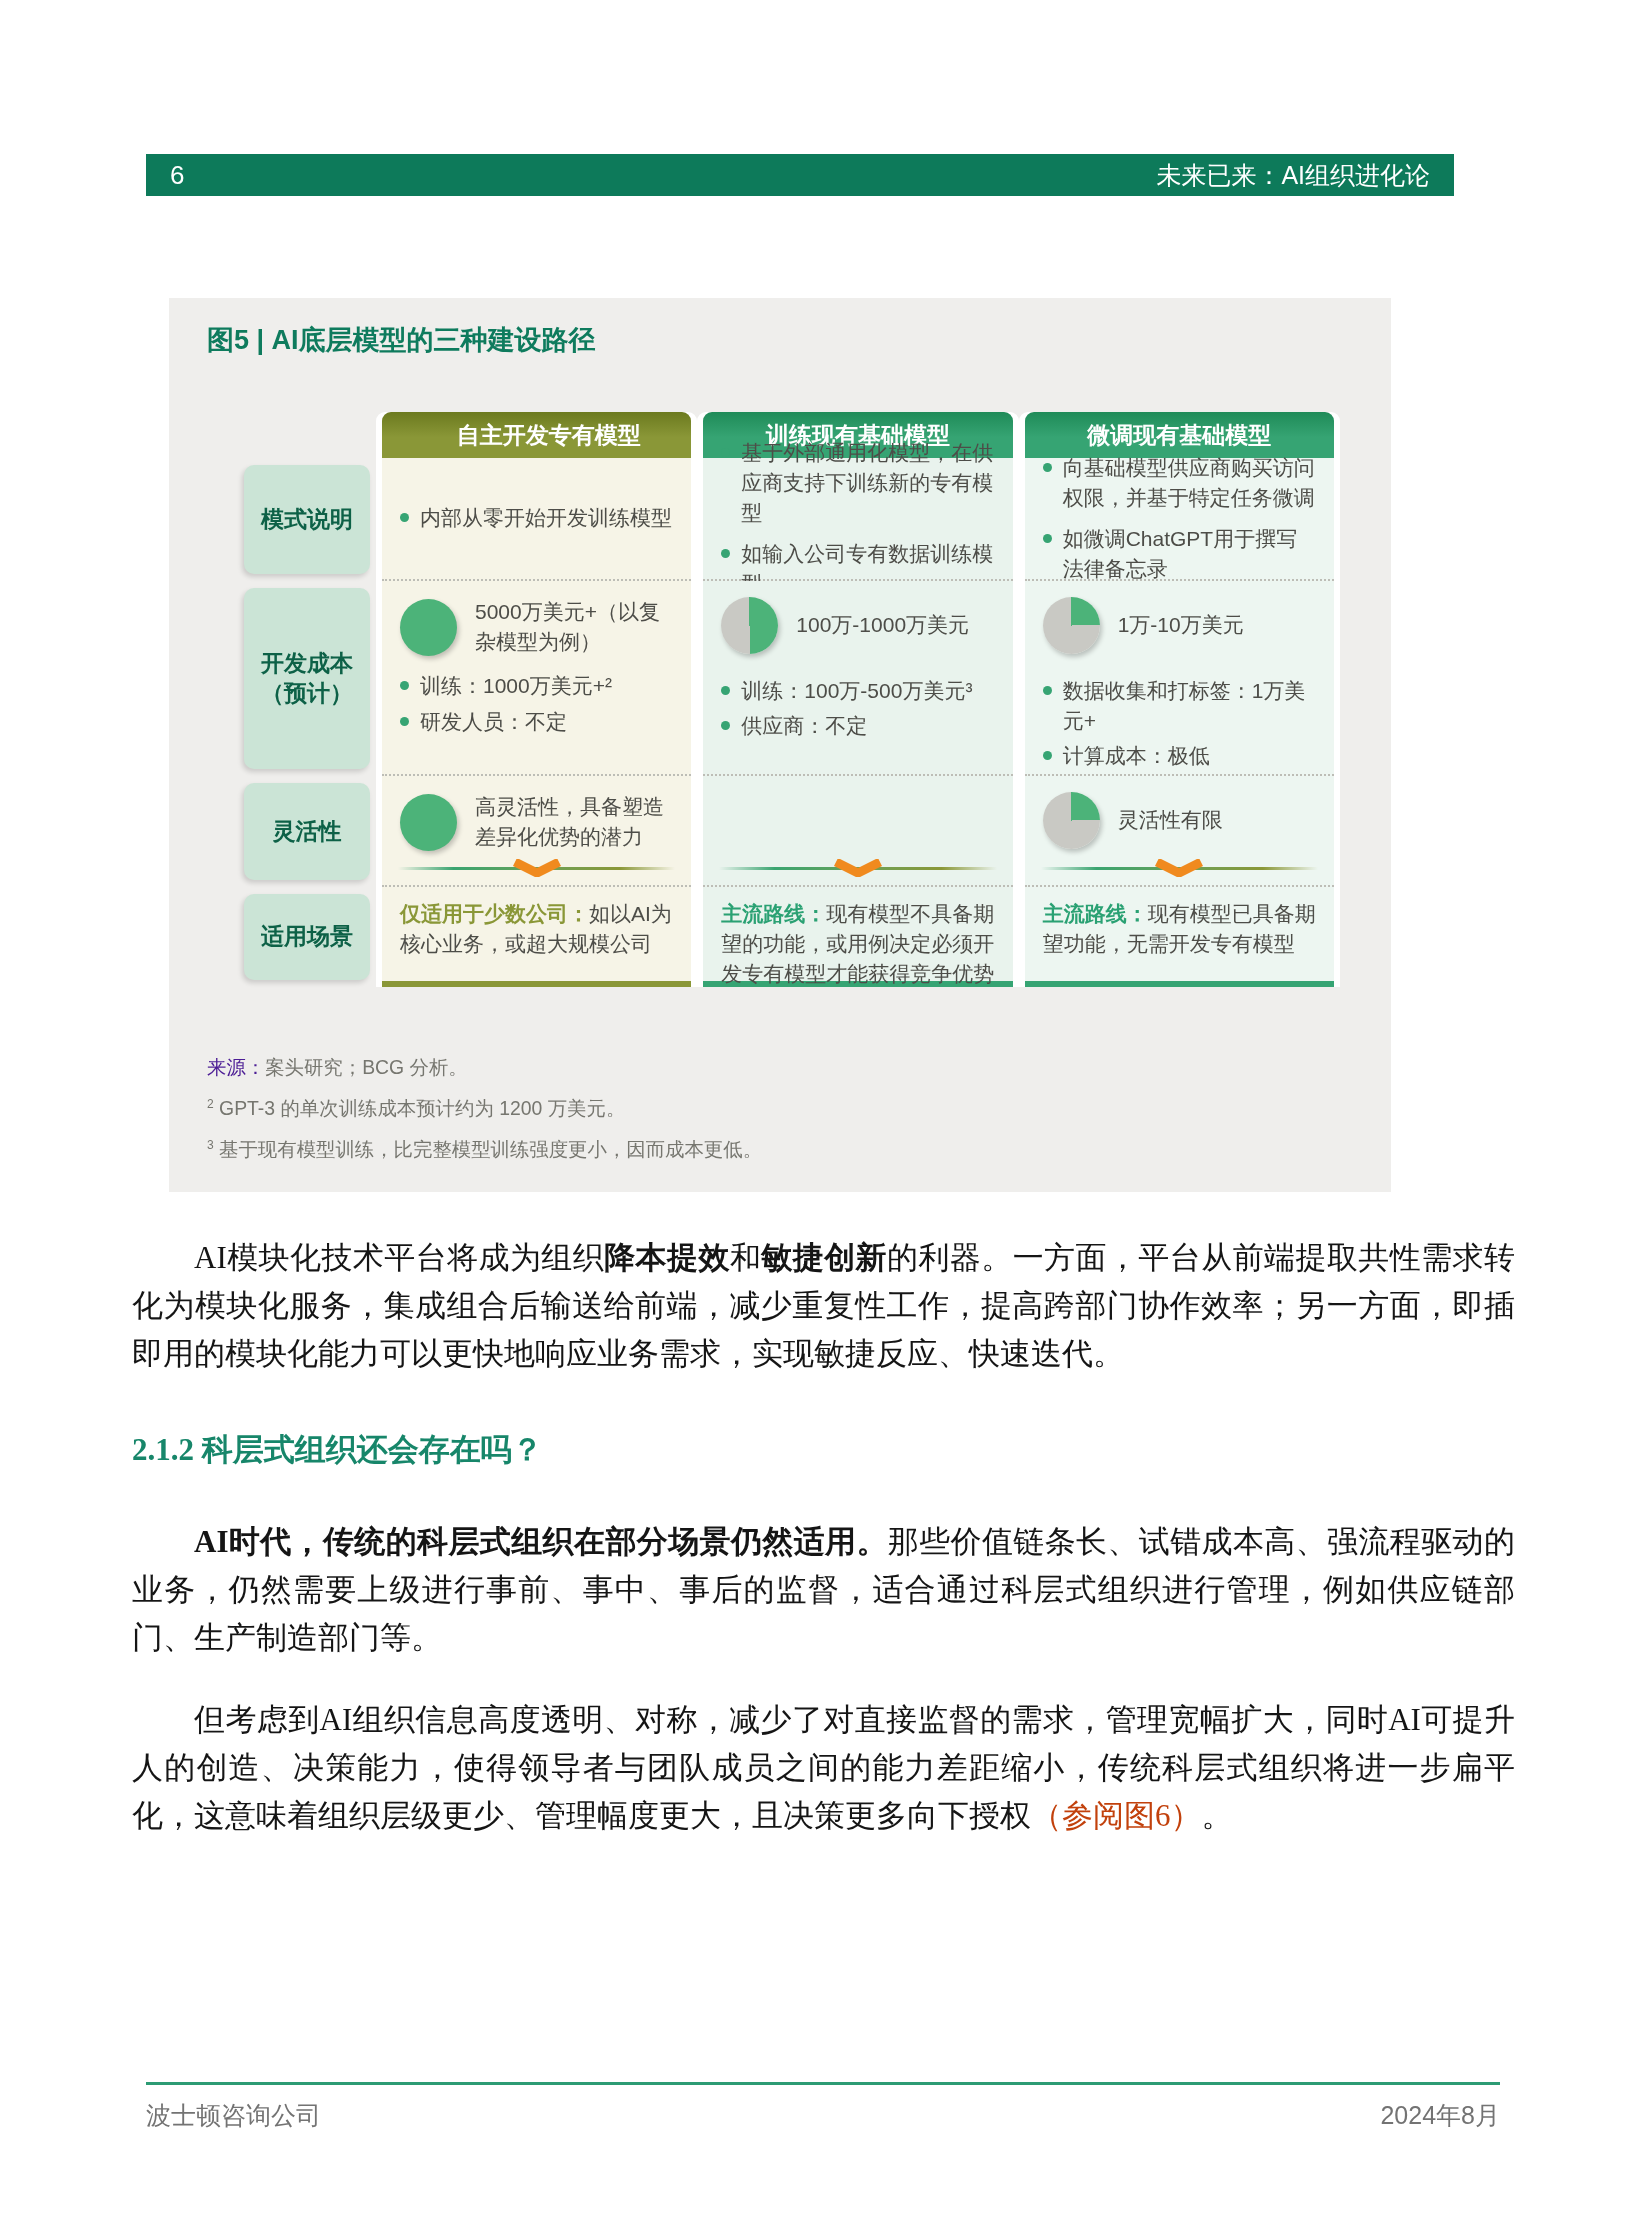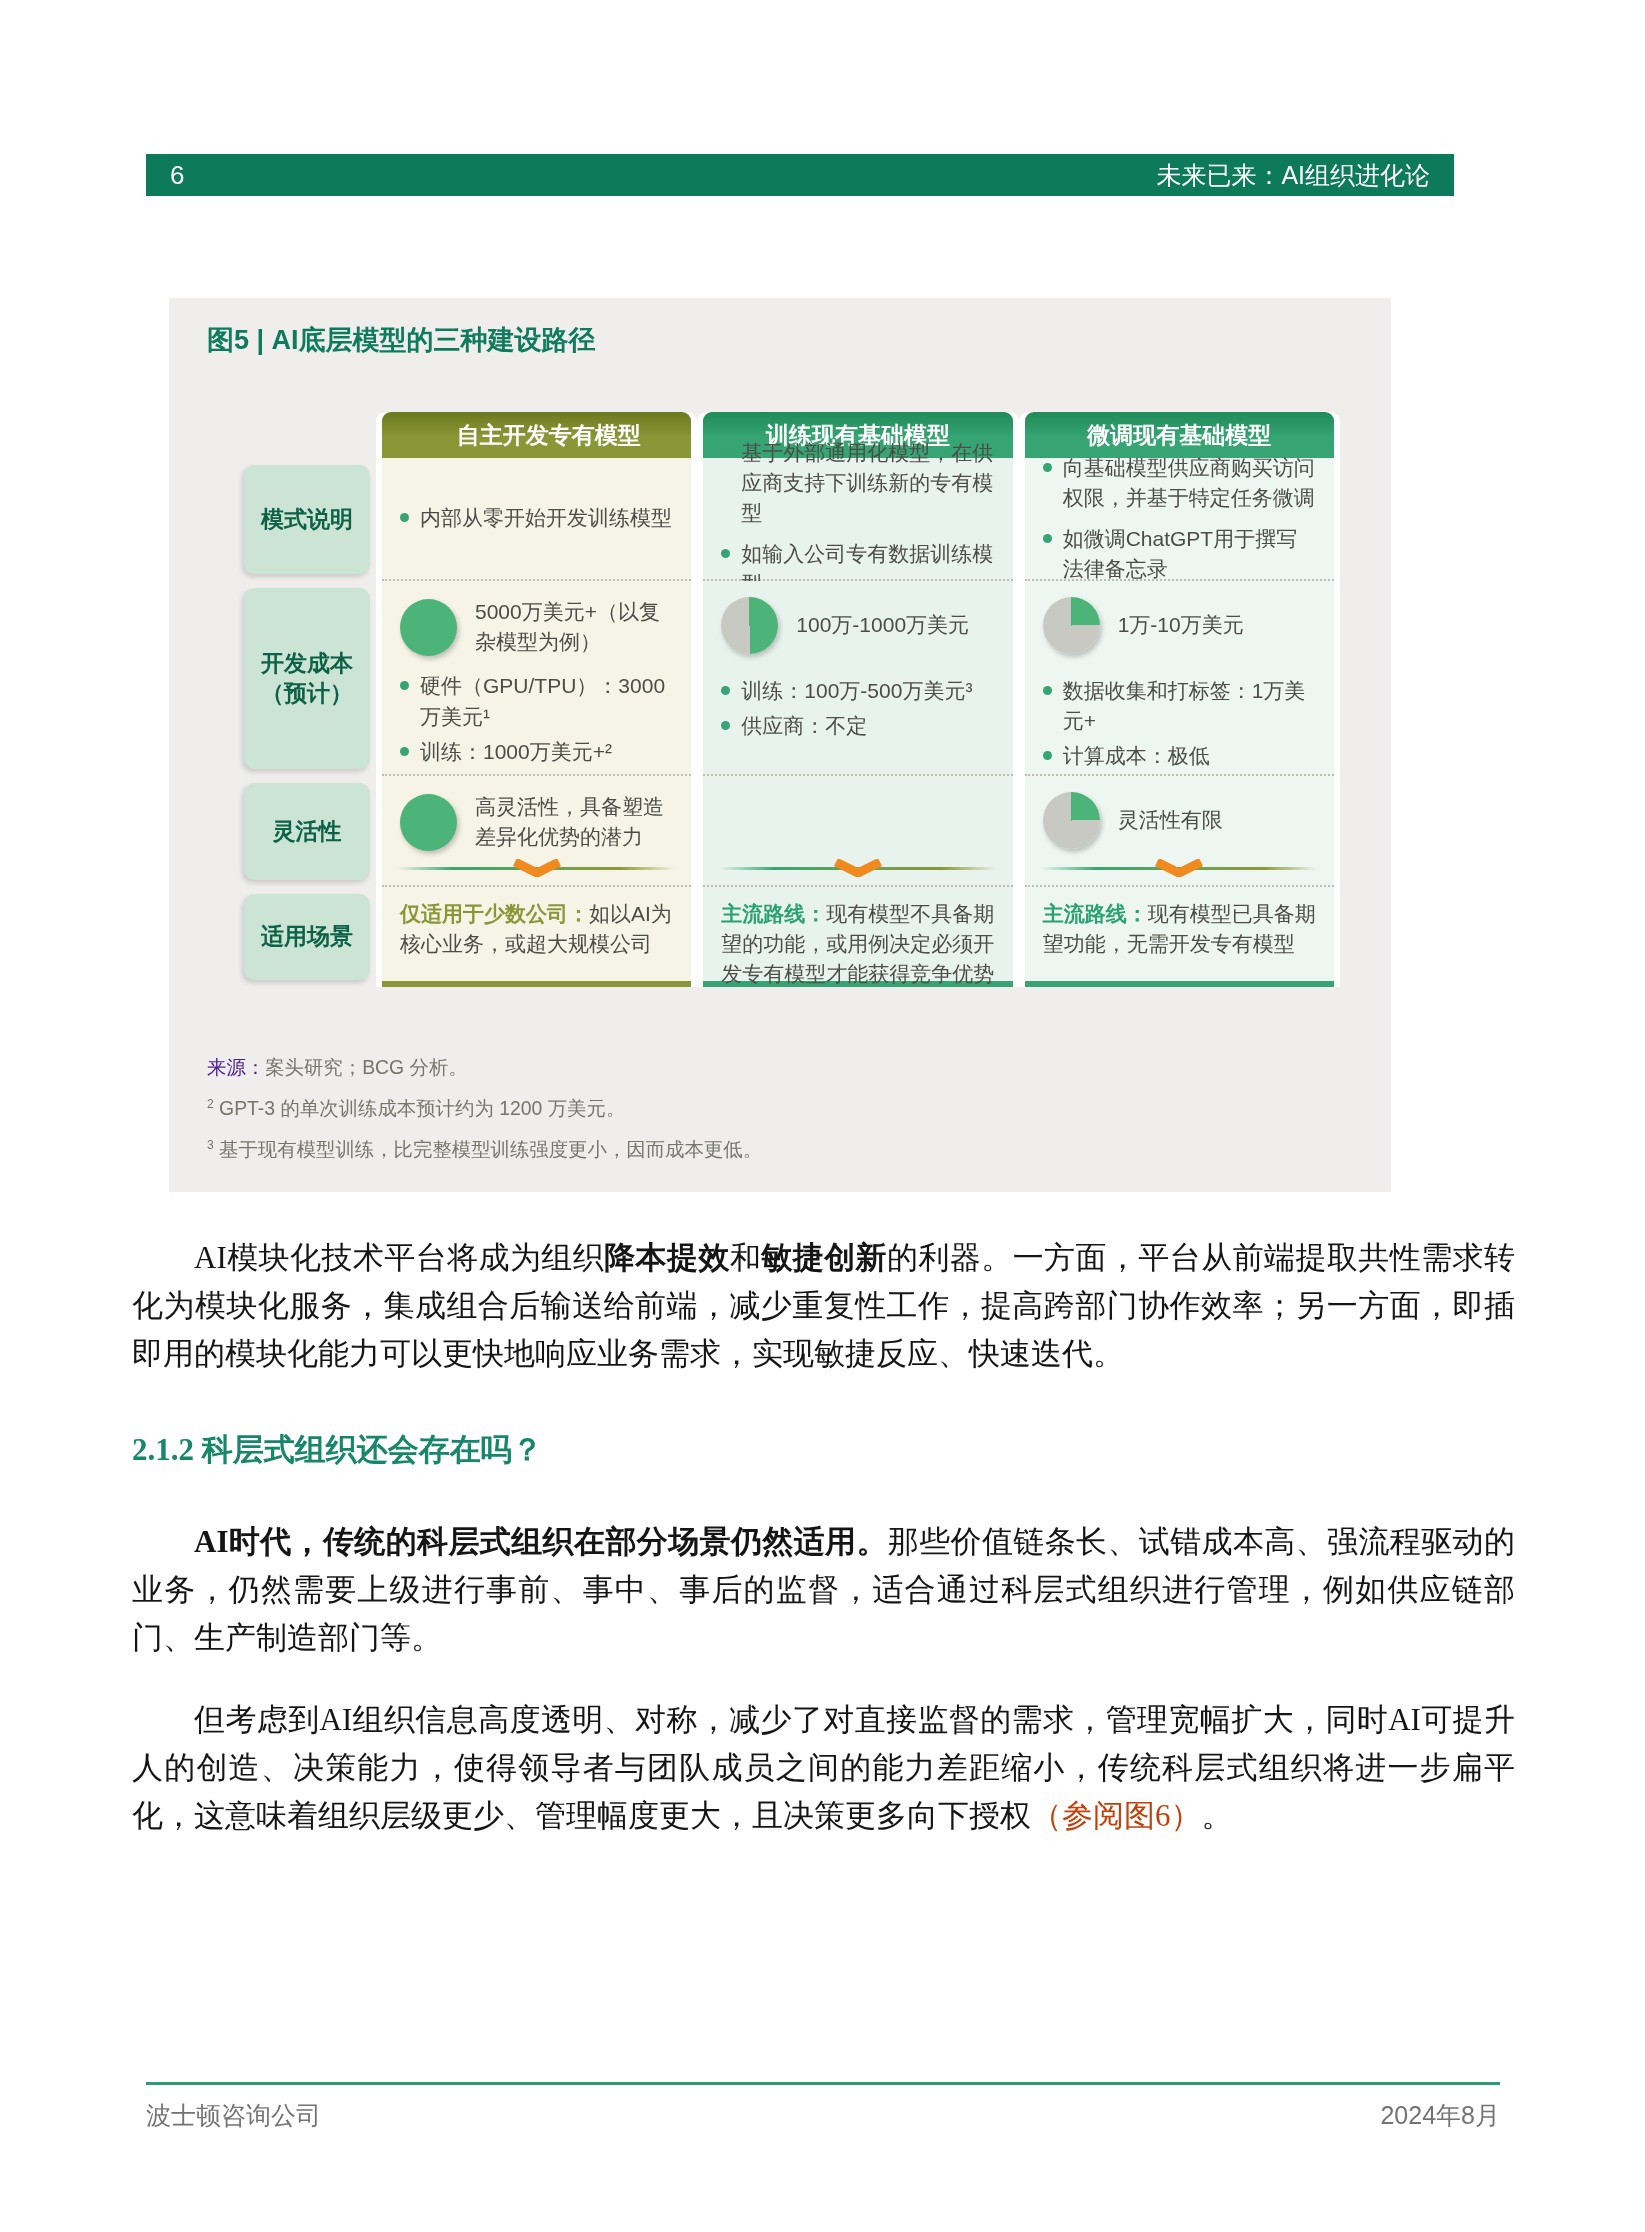--- a/index.html
+++ b/index.html
@@ -131,24 +131,20 @@
         <span>开发成本</span>
         <span>（预计）</span>
       </div>
       <div class="cell c1 rsep">
         <div class="headline">
           <span class="pie pie-full"></span>
           <span class="hl-text">5000万美元+（以复杂模型为例）</span>
         </div>
         <div class="bullet">
             <span class="dot"></span>
-            <span>硬件（GPU/TPU）：3000万美元¹</span>
-          </div>
-        <div class="bullet">
-            <span class="dot"></span>
             <span>训练：1000万美元+²</span>
           </div>
         <div class="bullet">
             <span class="dot"></span>
             <span>研发人员：不定</span>
           </div>
       </div>
       <div class="cell c2 rsep">
         <div class="headline">
           <span class="pie pie-half"></span>

